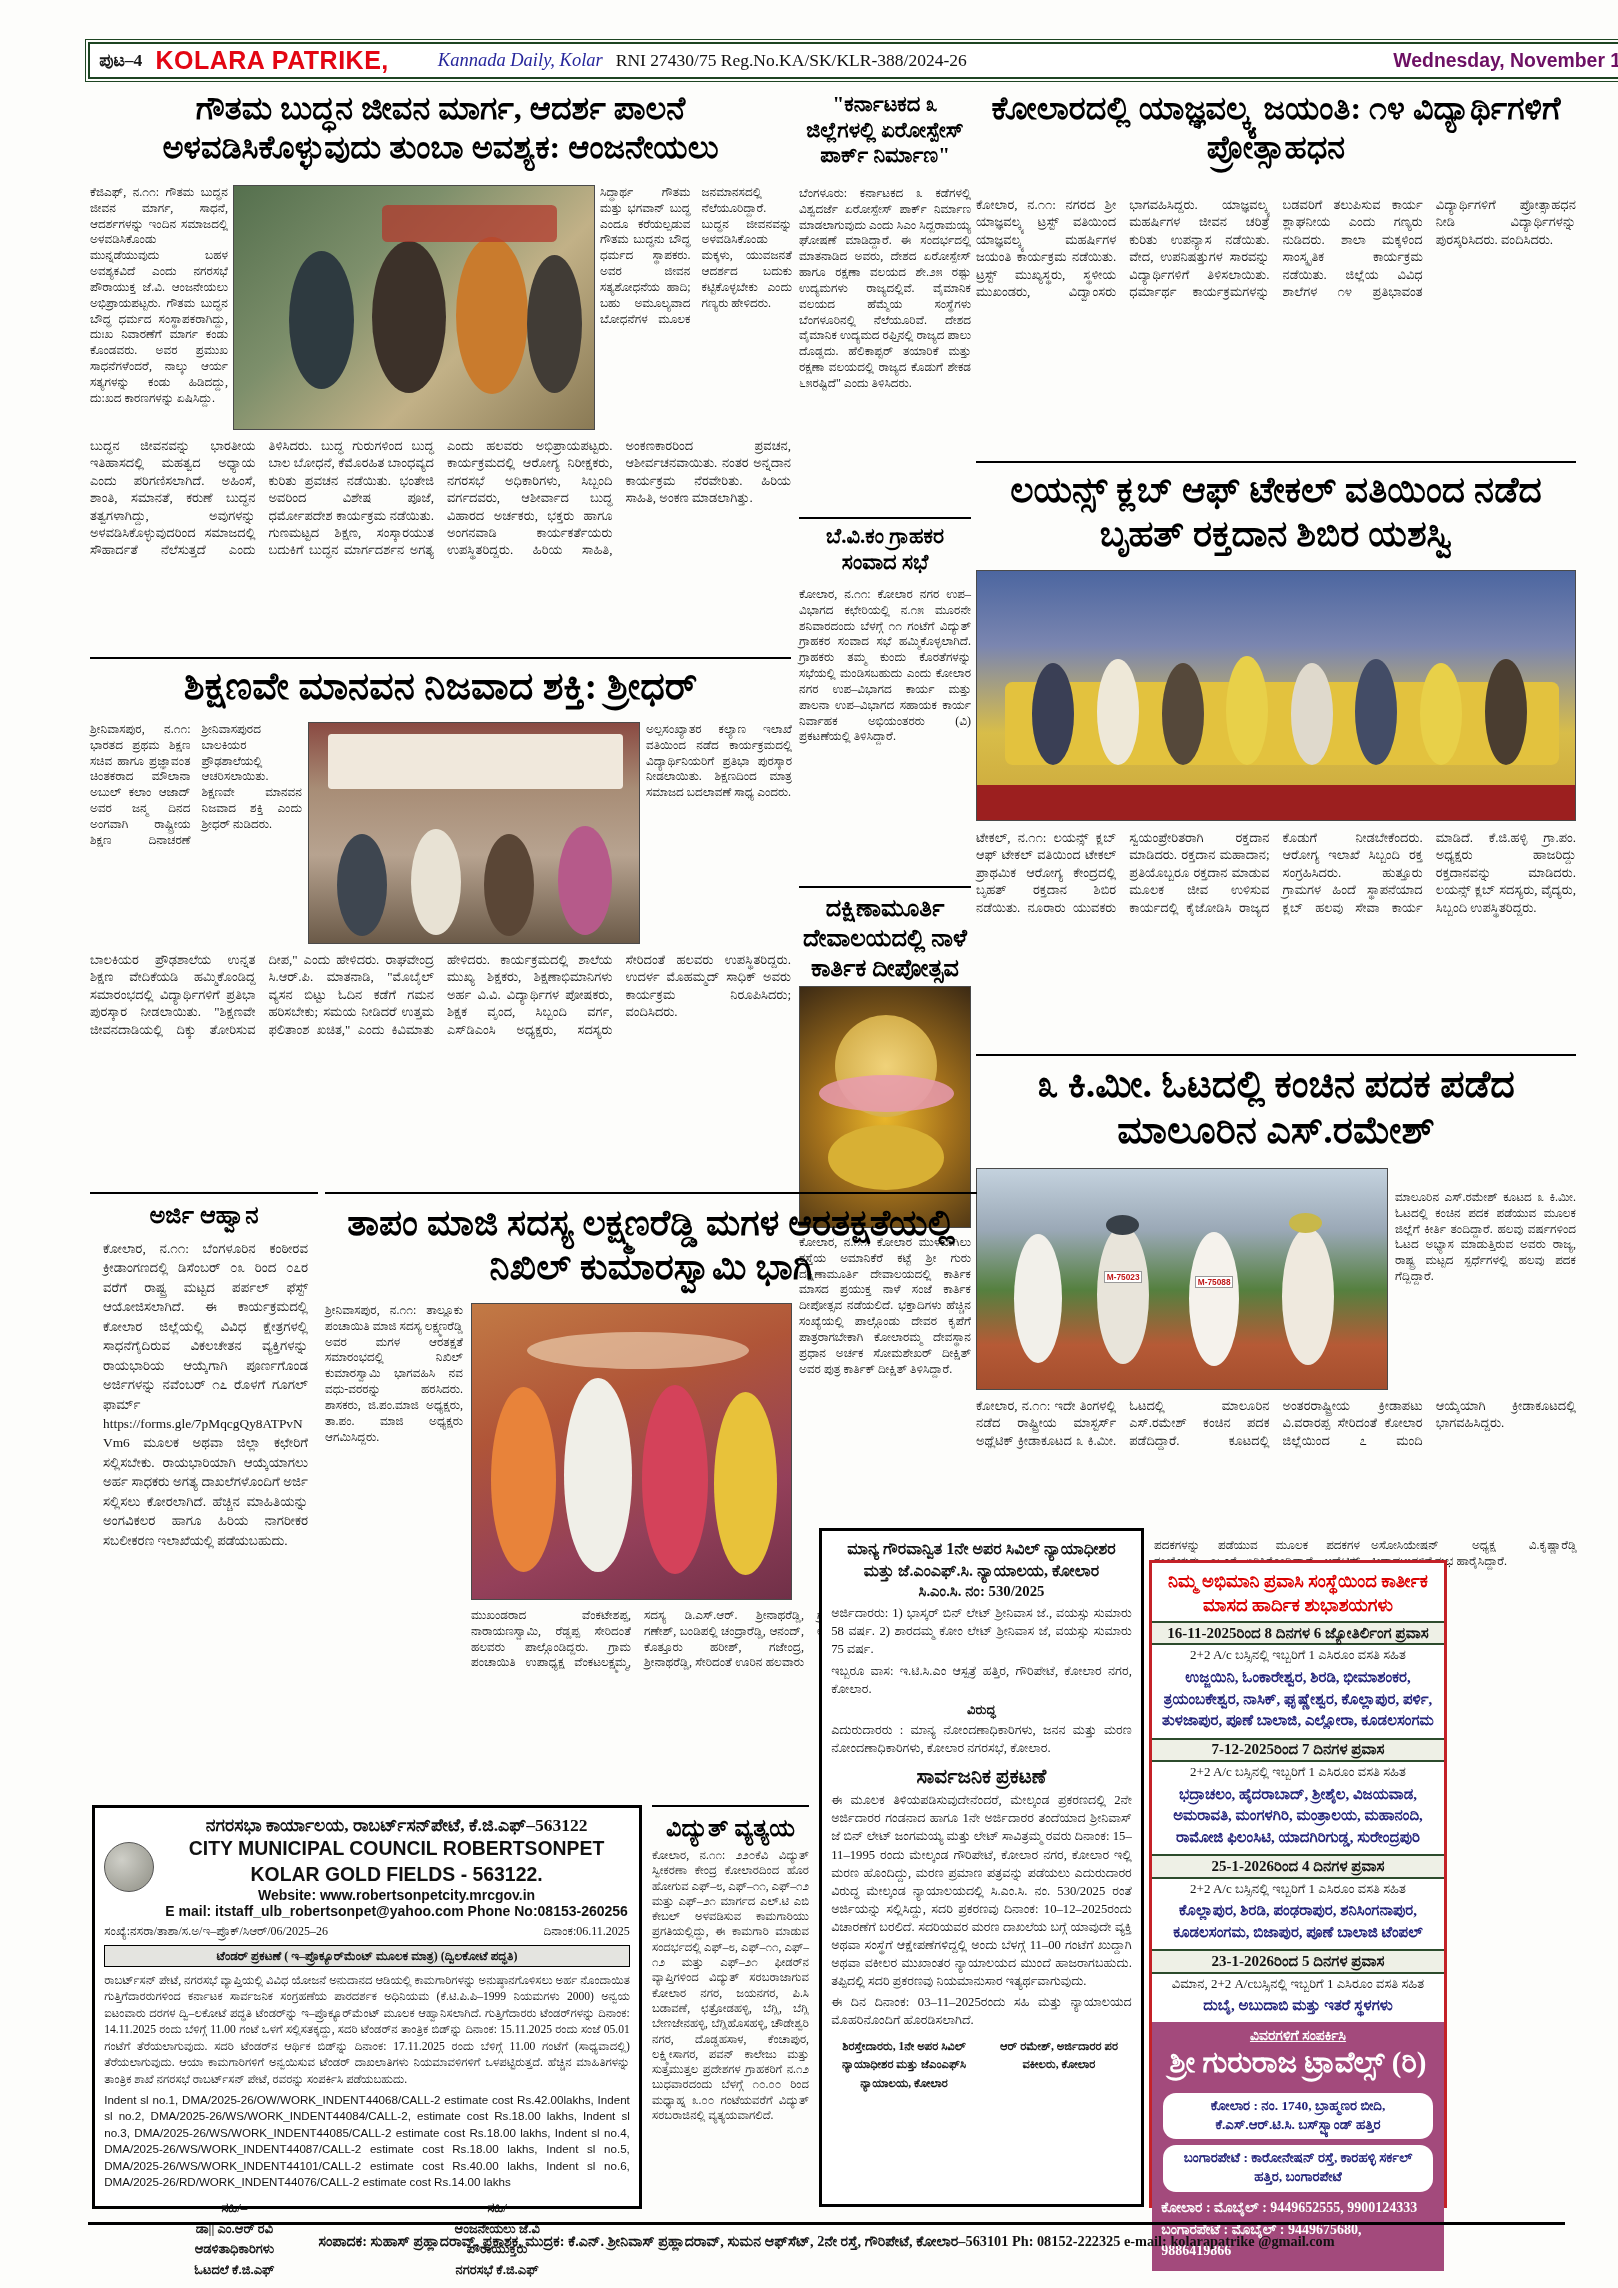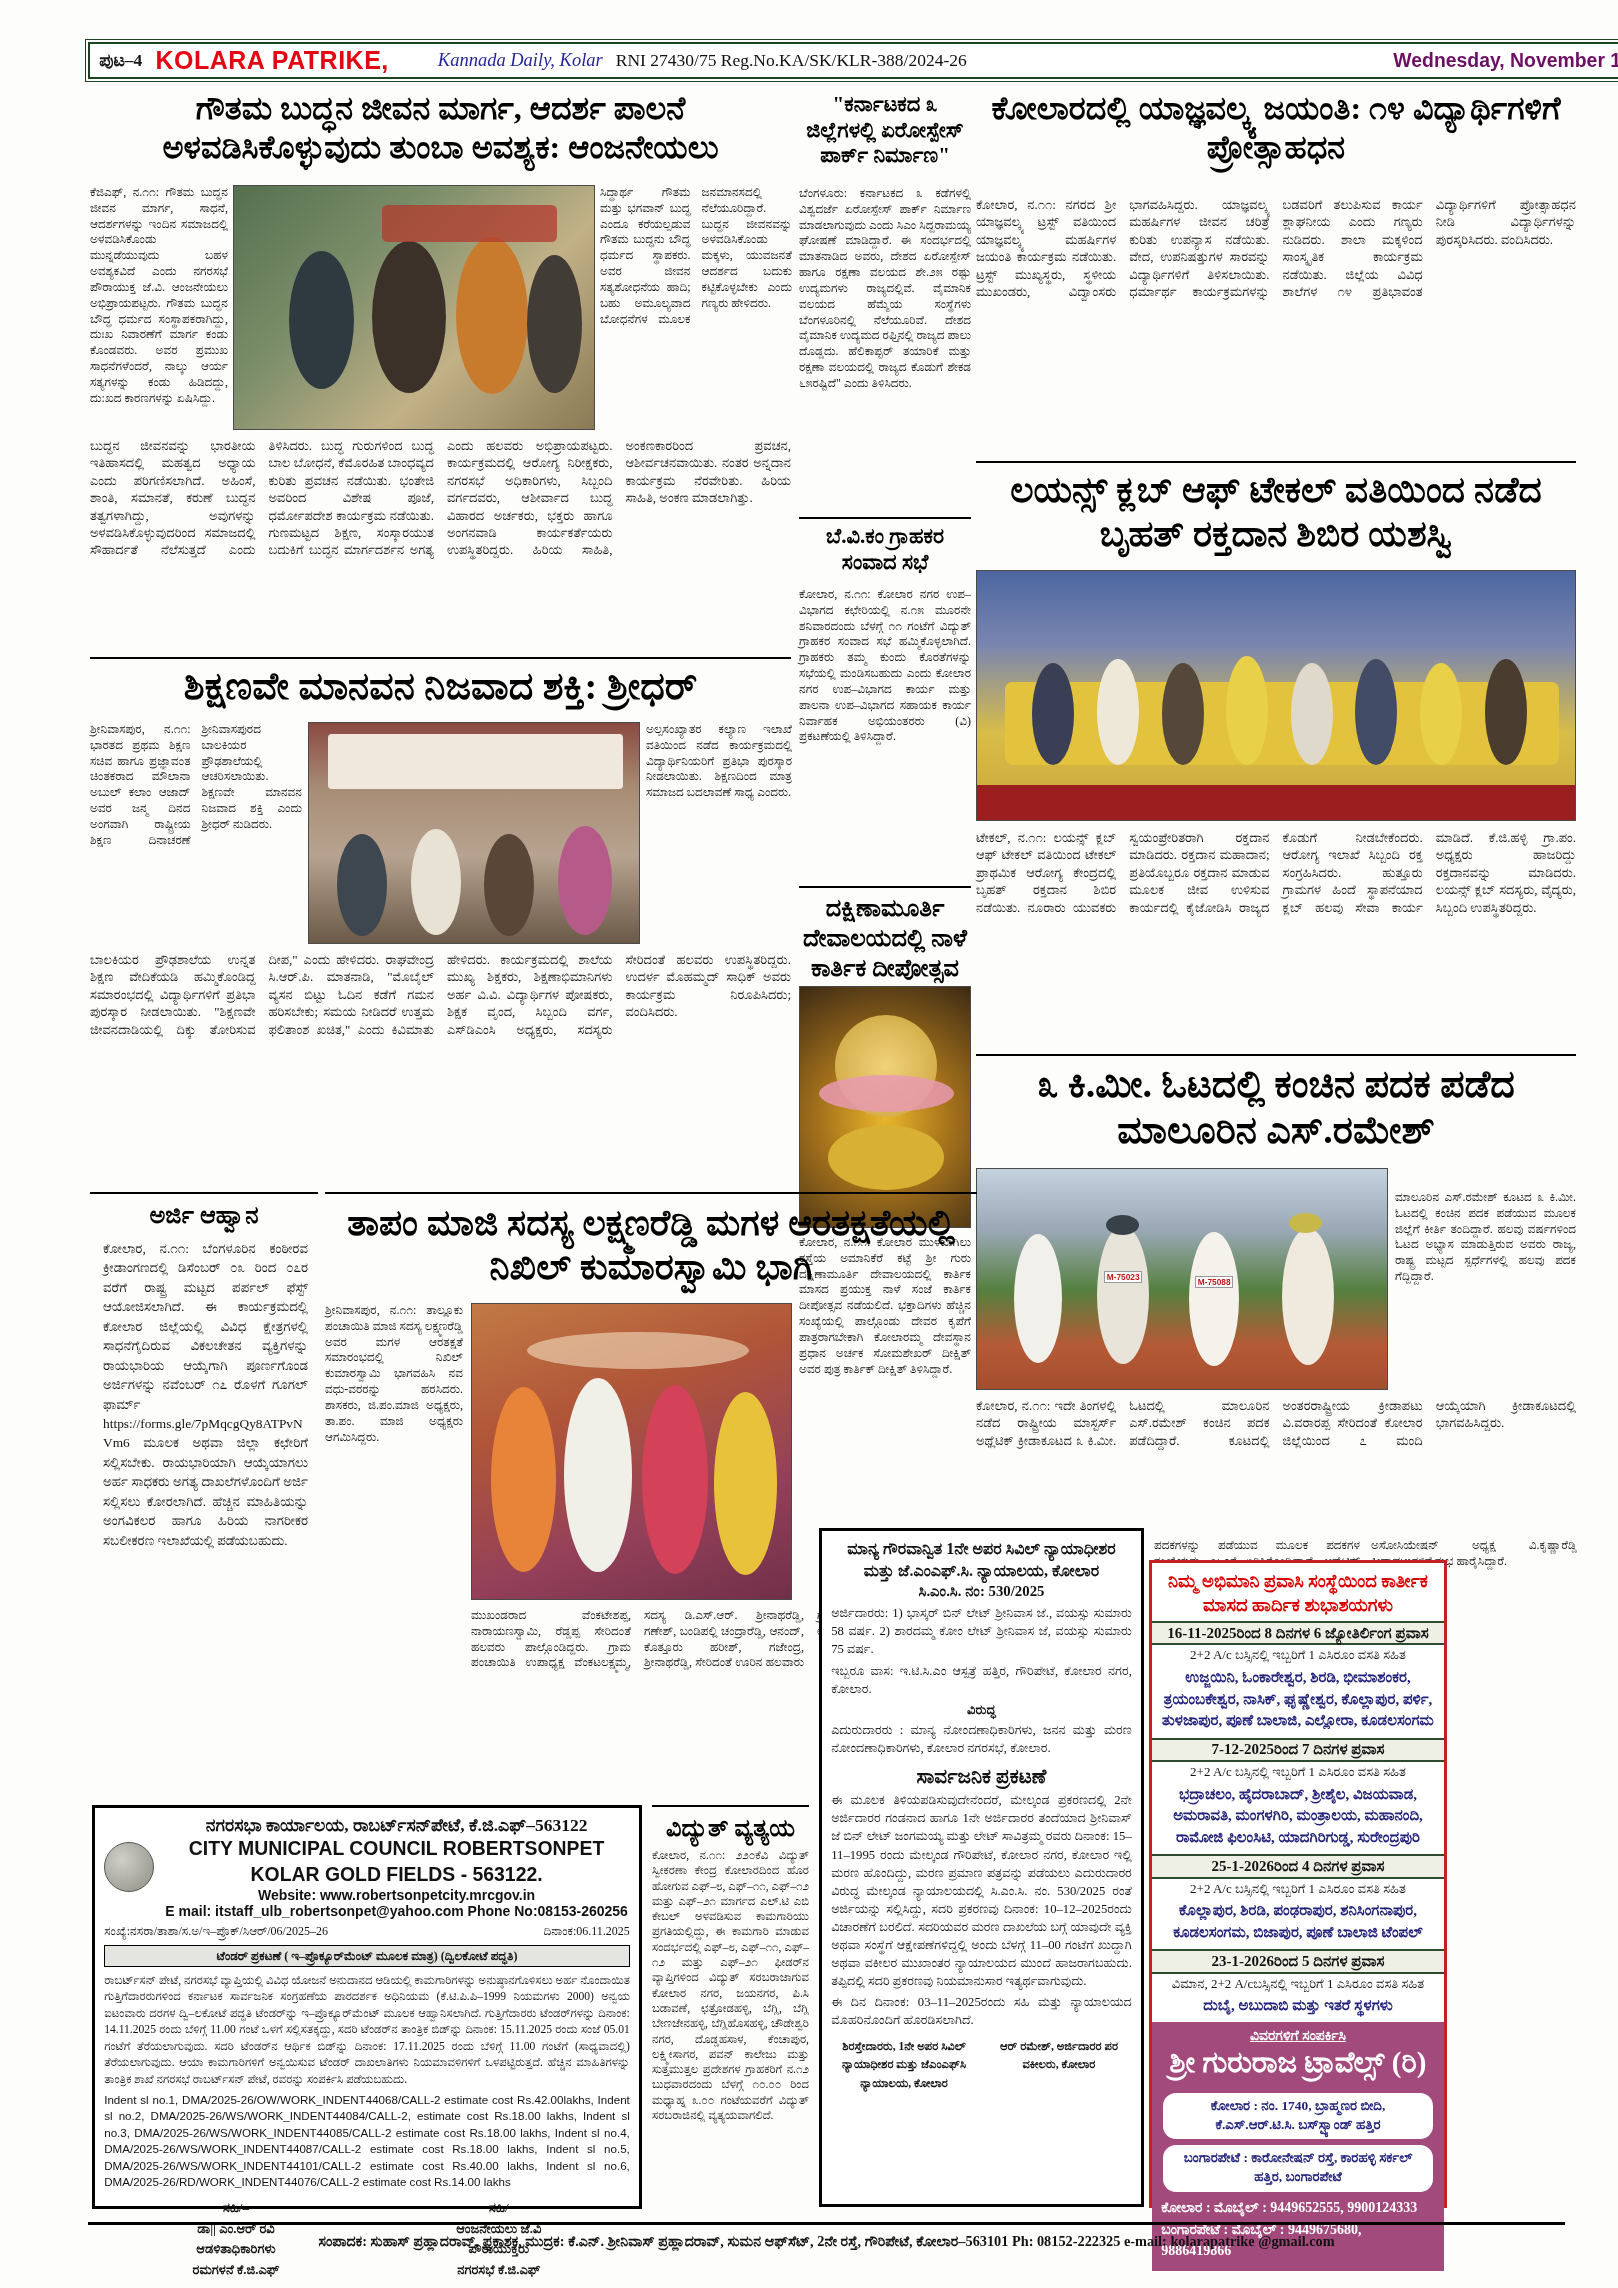--- a/index.html
+++ b/index.html
@@ -181,21 +181,21 @@
       <span>ಸಂಖ್ಯೆ:ನಸರಾ/ತಾಶಾ/ಸ.ಅ/ಇ–ಪ್ರೊಕ್/ಸಿಆರ್/06/2025–26</span>
       <span>ದಿನಾಂಕ:06.11.2025</span>
     </div>
     <div class="tender-strip">ಟೆಂಡರ್ ಪ್ರಕಟಣೆ ( ಇ–ಪ್ರೊಕ್ಯೂರ್‌ಮೆಂಟ್ ಮೂಲಕ ಮಾತ್ರ) (ದ್ವಿಲಕೋಟೆ ಪದ್ಧತಿ)</div>
     <div class="nb-body" style="font-size:11.6px;">ರಾಬರ್ಟ್‌ಸನ್ ಪೇಟೆ, ನಗರಸಭೆ ವ್ಯಾಪ್ತಿಯಲ್ಲಿ ವಿವಿಧ ಯೋಜನೆ ಅನುದಾನದ ಆಡಿಯಲ್ಲಿ ಕಾಮಗಾರಿಗಳನ್ನು ಅನುಷ್ಠಾನಗೊಳಿಸಲು ಅರ್ಹ ನೊಂದಾಯಿತ ಗುತ್ತಿಗೆದಾರರುಗಳಿಂದ ಕರ್ನಾಟಕ ಸಾರ್ವಜನಿಕ ಸಂಗ್ರಹಣೆಯ ಪಾರದರ್ಶಕ ಅಧಿನಿಯಮ (ಕೆ.ಟಿ.ಪಿ.ಪಿ–1999 ನಿಯಮಗಳು 2000) ಅನ್ವಯ ಐಟಂವಾರು ದರಗಳ ದ್ವಿ–ಲಕೋಟೆ ಪದ್ಧತಿ ಟೆಂಡರ್‌ನ್ನು ಇ–ಪ್ರೊಕ್ಯೂರ್‌ಮೆಂಟ್ ಮೂಲಕ ಆಹ್ವಾನಿಸಲಾಗಿದೆ. ಗುತ್ತಿಗೆದಾರರು ಟೆಂಡರ್‌ಗಳನ್ನು ದಿನಾಂಕ: 14.11.2025 ರಂದು ಬೆಳಿಗ್ಗೆ 11.00 ಗಂಟೆ ಒಳಗೆ ಸಲ್ಲಿಸತಕ್ಕದ್ದು, ಸದರಿ ಟೆಂಡರ್‌ನ ತಾಂತ್ರಿಕ ಬಿಡ್‌ನ್ನು ದಿನಾಂಕ: 15.11.2025 ರಂದು ಸಂಜೆ 05.01 ಗಂಟೆಗೆ ತೆರೆಯಲಾಗುವುದು. ಸದರಿ ಟೆಂಡರ್‌ನ ಆರ್ಥಿಕ ಬಿಡ್‌ನ್ನು ದಿನಾಂಕ: 17.11.2025 ರಂದು ಬೆಳಿಗ್ಗೆ 11.00 ಗಂಟೆಗೆ (ಸಾಧ್ಯವಾದಲ್ಲಿ) ತೆರೆಯಲಾಗುವುದು. ಆಯಾ ಕಾಮಗಾರಿಗಳಿಗೆ ಅನ್ವಯಿಸುವ ಟೆಂಡರ್ ದಾಖಲಾತಿಗಳು ನಿಯಮಾವಳಿಗಳಿಗೆ ಒಳಪಟ್ಟಿರುತ್ತದೆ. ಹೆಚ್ಚಿನ ಮಾಹಿತಿಗಳನ್ನು ತಾಂತ್ರಿಕ ಶಾಖೆ ನಗರಸಭೆ ರಾಬರ್ಟ್‌ಸನ್ ಪೇಟೆ, ರವರನ್ನು ಸಂಪರ್ಕಿಸಿ ಪಡೆಯಬಹುದು.</div>
     <div class="nb-body" style="font-size:11.6px;font-family:'Liberation Sans',sans-serif;">Indent sl no.1, DMA/2025-26/OW/WORK_INDENT44068/CALL-2 estimate cost Rs.42.00lakhs, Indent sl no.2, DMA/2025-26/WS/WORK_INDENT44084/CALL-2, estimate cost Rs.18.00 lakhs, Indent sl no.3, DMA/2025-26/WS/WORK_INDENT44085/CALL-2 estimate cost Rs.18.00 lakhs, Indent sl no.4, DMA/2025-26/WS/WORK_INDENT44087/CALL-2 estimate cost Rs.18.00 lakhs, Indent sl no.5, DMA/2025-26/WS/WORK_INDENT44101/CALL-2 estimate cost Rs.40.00 lakhs, Indent sl no.6, DMA/2025-26/RD/WORK_INDENT44076/CALL-2 estimate cost Rs.14.00 lakhs</div>
     <div class="sig-row">
       <div style="white-space:pre-line;">ಸಹಿ/–
 ಡಾ|| ಎಂ.ಆರ್ ರವಿ
 ಆಡಳಿತಾಧಿಕಾರಿಗಳು
-ರಮಗಳನೆ ಕೆ.ಜಿ.ಎಫ್</div>
+ಓಟದಲೆ ಕೆ.ಜಿ.ಎಫ್</div>
       <div style="white-space:pre-line;">ಸಹಿ/
 ಆಂಜನೇಯಲು ಜೆ.ವಿ
 ಪೌರಾಯುಕ್ತರು
 ನಗರಸಭೆ ಕೆ.ಜಿ.ಎಫ್</div>
     </div>
 
   </div>
 
   <div class="abs rule" style="left:652px;top:1805px;width:157px;"></div>
   <div class="abs hl hl27" style="left:652px;top:1813px;width:157px;height:31px;">ವಿದ್ಯುತ್ ವ್ಯತ್ಯಯ</div>

